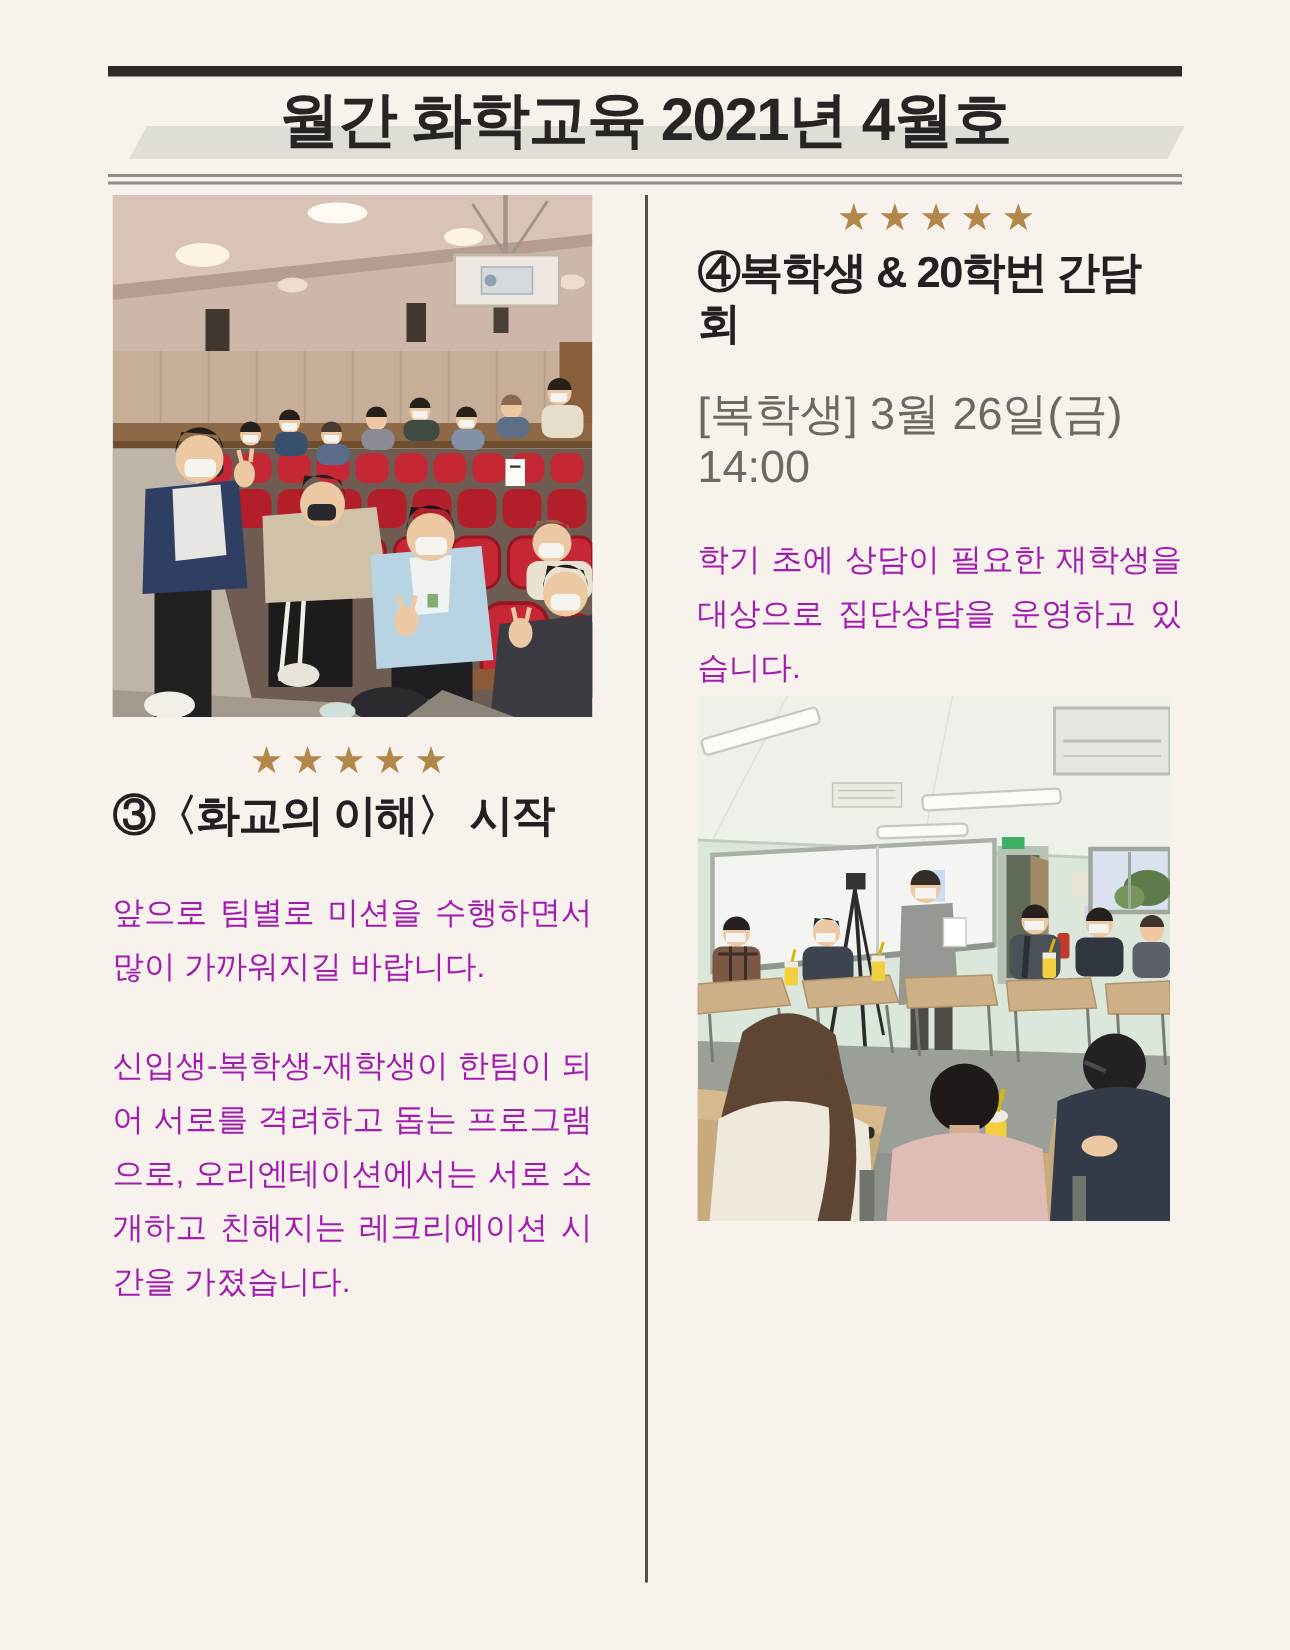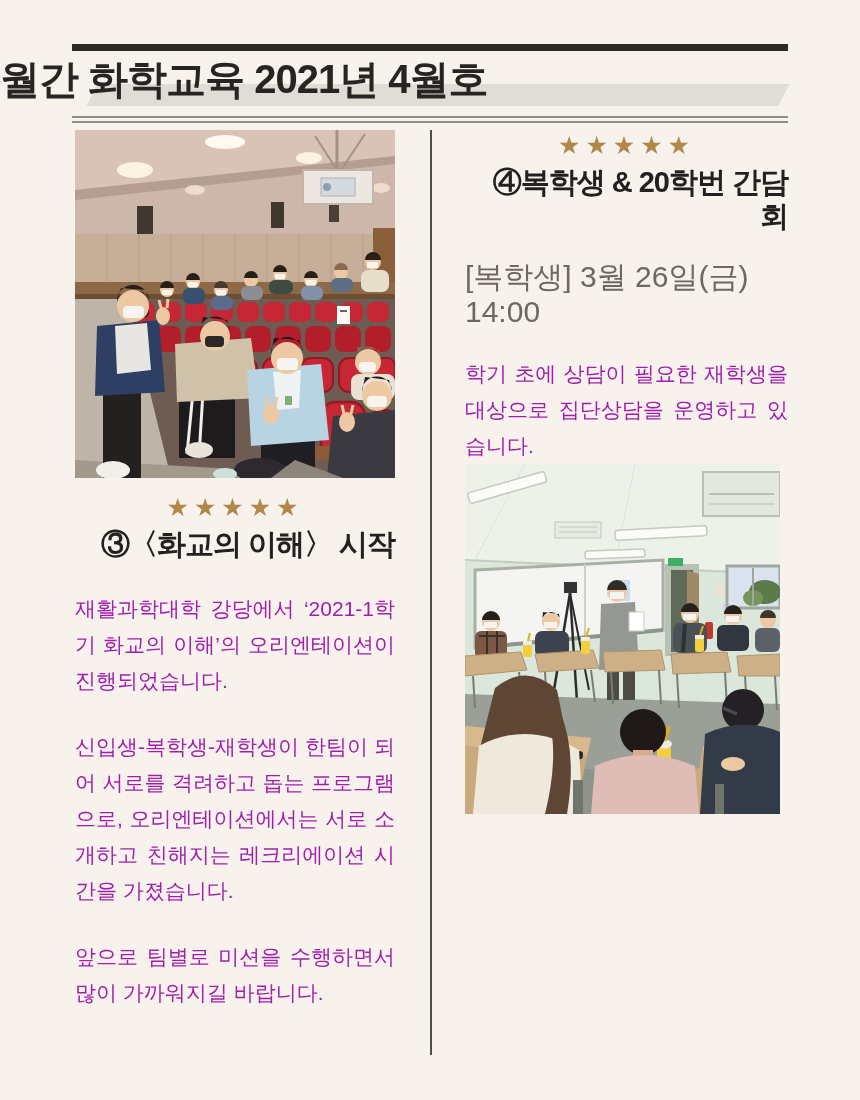--- a/index.html
+++ b/index.html
@@ -5,36 +5,36 @@
   html,body{margin:0;padding:0;}
   .page{
     position:relative;width:860px;height:1100px;overflow:hidden;
     background:#f7f2eb;
     font-family:"Liberation Sans",sans-serif;
   }
   
   .top-rule{position:absolute;left:72px;right:72px;top:44px;height:7px;background:#2d2a27;}
   .title-band{position:absolute;left:92px;right:76px;top:84px;height:22px;background:#e0ddd7;transform:skewX(-28deg);}
   .newsletter-title{
-    position:absolute;left:0;right:0;top:52px;margin:0;text-align:left;
+    position:absolute;left:0;right:0;top:52px;margin:0;text-align:center;
     font-size:40px;font-weight:900;letter-spacing:-1px;color:#282423;
   }
   .header-double-rule{position:absolute;left:72px;right:72px;top:116px;height:3px;border-top:2px solid #8d8d8b;border-bottom:2px solid #8d8d8b;}
   
   .column-divider{position:absolute;left:430px;top:130px;width:2px;height:925px;background:#514d4a;}
   .col{position:absolute;top:130px;}
   .col-left{left:75px;width:320px;}
   .col-right{left:465px;width:323px;}
   figure.photo{margin:0;padding:0;overflow:hidden;line-height:0;}
   .photo-left{width:320px;height:348px;}
   .photo-right{width:315px;height:350px;margin-left:3px;margin-top:32px;}
   .stars{color:#b1874a;font-size:25px;line-height:30px;letter-spacing:5px;text-align:center;}
   .stars.mt{margin-top:14px;}
   h2.article-heading{
-    margin:5px 0 0;text-align:right;
+    margin:5px 0 0;text-align:left;
     font-size:29px;line-height:34px;font-weight:900;letter-spacing:-1px;color:#242021;
   }
   .date-line{margin:28px 0 0;font-size:22px;line-height:26px;color:#6e6862;}
   .schedule{margin-top:26px;}
   .schedule-line{margin:0;font-size:30px;line-height:35px;color:#6e6862;}
   p.body{
     margin:30px 0 0;font-size:21px;line-height:36px;color:#a21caf;
     text-align:justify;word-break:break-all;
   }
   .col-right p.body{margin-top:27px;}
@@ -231,23 +231,22 @@
         </g>
 
         <ellipse cx="185" cy="340" rx="26" ry="12" fill="#2c2a2e"></ellipse>
         <ellipse cx="150" cy="344" rx="12" ry="6" fill="#cfe0da"></ellipse>
         <polygon points="220,330 268,348 196,348" fill="#8d857b"></polygon>
       </svg>
     </figure>
 
     <div class="stars mt">★★★★★</div>
     <h2 class="article-heading">③〈화교의 이해〉 시작</h2>
-    <p class="body">재활과학대학 강당에서 ‘2021-1학기 화교의 이해’의 오리엔테이션이 진행되었습니다.</p>
+    <p class="body">앞으로 팀별로 미션을 수행하면서 많이 가까워지길 바랍니다.</p>
     <p class="body">신입생-복학생-재학생이 한팀이 되어 서로를 격려하고 돕는 프로그램으로, 오리엔테이션에서는 서로 소개하고 친해지는 레크리에이션 시간을 가졌습니다.</p>
-    <p class="body">앞으로 팀별로 미션을 수행하면서 많이 가까워지길 바랍니다.</p>
   </section>
 
   <section class="col col-right">
     <div class="stars">★★★★★</div>
     <h2 class="article-heading">④복학생 &amp; 20학번 간담회</h2>
     <div class="schedule">
       <p class="schedule-line">[복학생] 3월 26일(금) 14:00</p>
     </div>
     <p class="body">학기 초에 상담이 필요한 재학생을 대상으로 집단상담을 운영하고 있습니다.</p>
 

